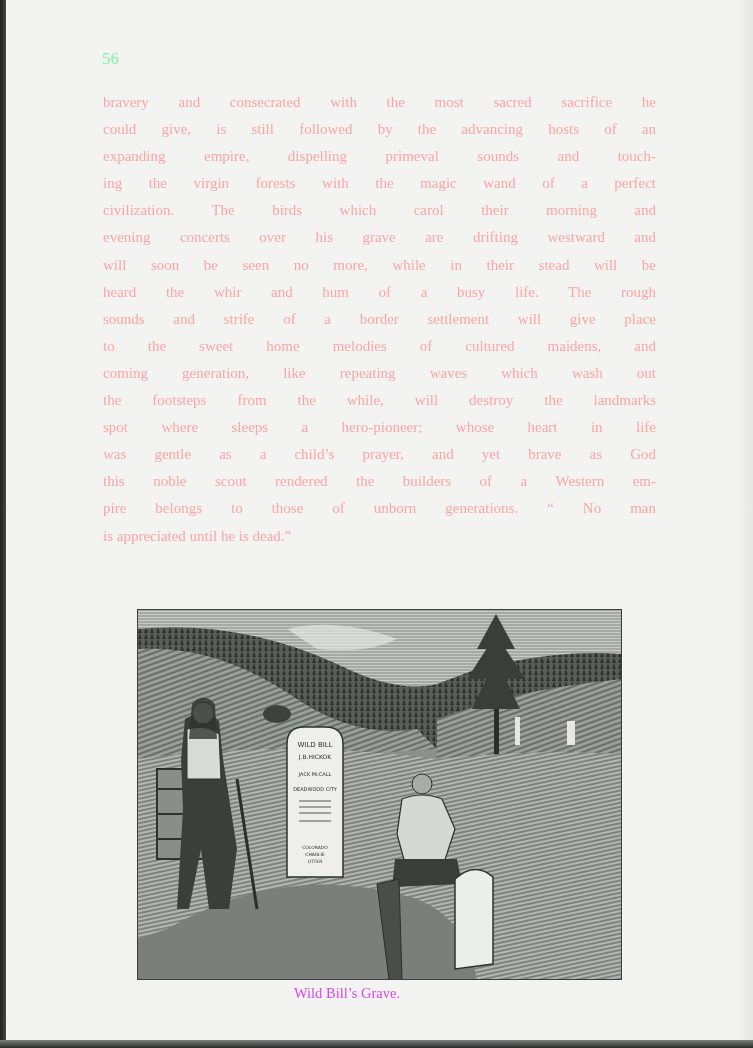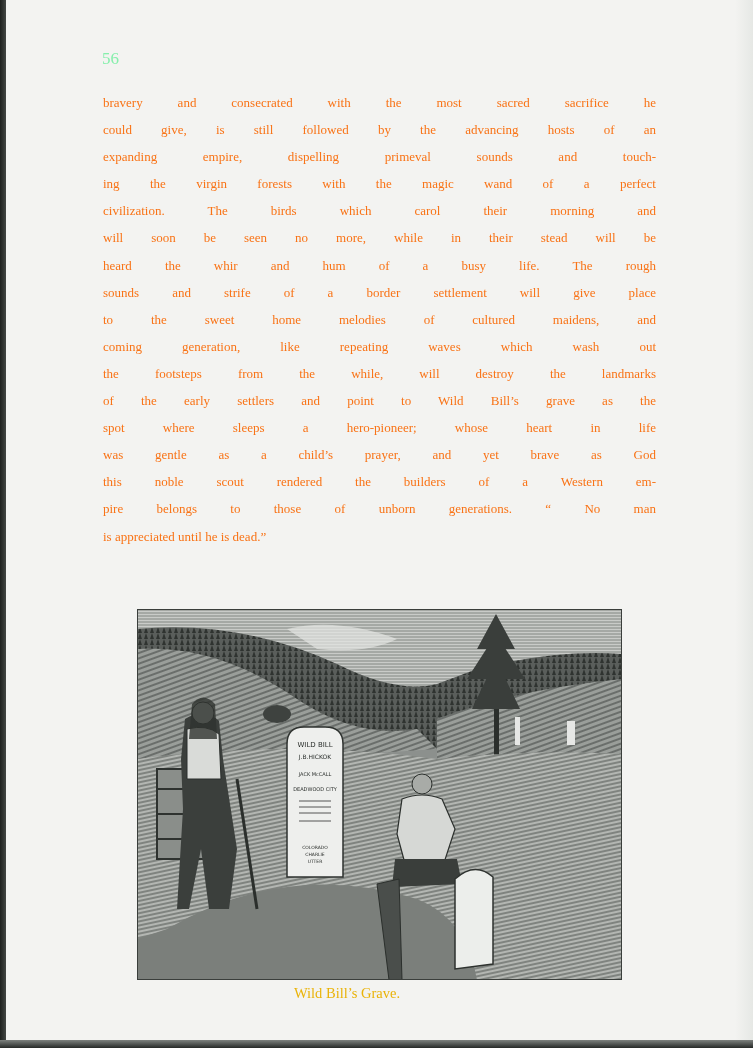--- a/index.html
+++ b/index.html
@@ -23,58 +23,58 @@
   .bottom-edge {
     position:absolute; left:0; top:1040px; width:753px; height:8px;
     background:linear-gradient(to bottom,#7d817e,#262927);
   }
   .page-number {
     position:absolute; left:102px; top:49px;
     font-size:17px; color:#86efac;
   }
   .body-text {
     position:absolute; left:103px; top:89px; width:553px;
-    font-size:13px; line-height:27.1px; color:#f97316;
+    font-size:15px; line-height:27.1px; color:#fca5a5;
     text-align:justify; text-align-last:justify;
   }
   .body-text .line { display:block; white-space:nowrap; text-align:justify; text-align-last:justify; }
   .body-text .line.last { text-align-last:left; }
   .illustration {
     position:absolute; left:137px; top:609px; width:485px; height:371px;
     background:#8c908d; overflow:hidden;text-align:right;
   }
   .illustration svg { display:block; }
   .caption {
     position:absolute; left:0; width:694px; top:985px;
-    text-align:center; font-size:14.5px; color:#eab308;
+    text-align:center; font-size:14.5px; color:#d946ef;
   }
 </style>
 </head>
 <body>
 
 <div class="left-edge"></div>
 
 <div class="page">
 </div>
 
 <div class="page-number">56</div>
 
 <div class="body-text">
   <span class="line">bravery and consecrated with the most sacred sacrifice he</span>
   <span class="line">could give, is still followed by the advancing hosts of an</span>
   <span class="line">expanding empire, dispelling primeval sounds and touch-</span>
   <span class="line">ing the virgin forests with the magic wand of a perfect</span>
   <span class="line">civilization.  The birds which carol their morning and</span>
+  <span class="line">evening concerts over his grave are drifting westward and</span>
   <span class="line">will soon be seen no more, while in their stead will be</span>
   <span class="line">heard the whir and hum of a busy life.  The rough</span>
   <span class="line">sounds and strife of a border settlement will give place</span>
   <span class="line">to the sweet home melodies of cultured maidens, and</span>
   <span class="line">coming generation, like repeating waves which wash out</span>
   <span class="line">the footsteps from the while, will destroy the landmarks</span>
-  <span class="line">of the early settlers and point to Wild Bill’s grave as the</span>
   <span class="line">spot where sleeps a hero-pioneer; whose heart in life</span>
   <span class="line">was gentle as a child’s prayer, and yet brave as God</span>
   <span class="line">this noble scout rendered the builders of a Western em-</span>
   <span class="line">pire belongs to those of unborn generations.  “ No man</span>
   <span class="line last">is appreciated until he is dead.”</span>
 </div>
 
 <div class="illustration">
   <svg width="485" height="371" viewBox="0 0 485 371" xmlns="http://www.w3.org/2000/svg">
     <defs>

